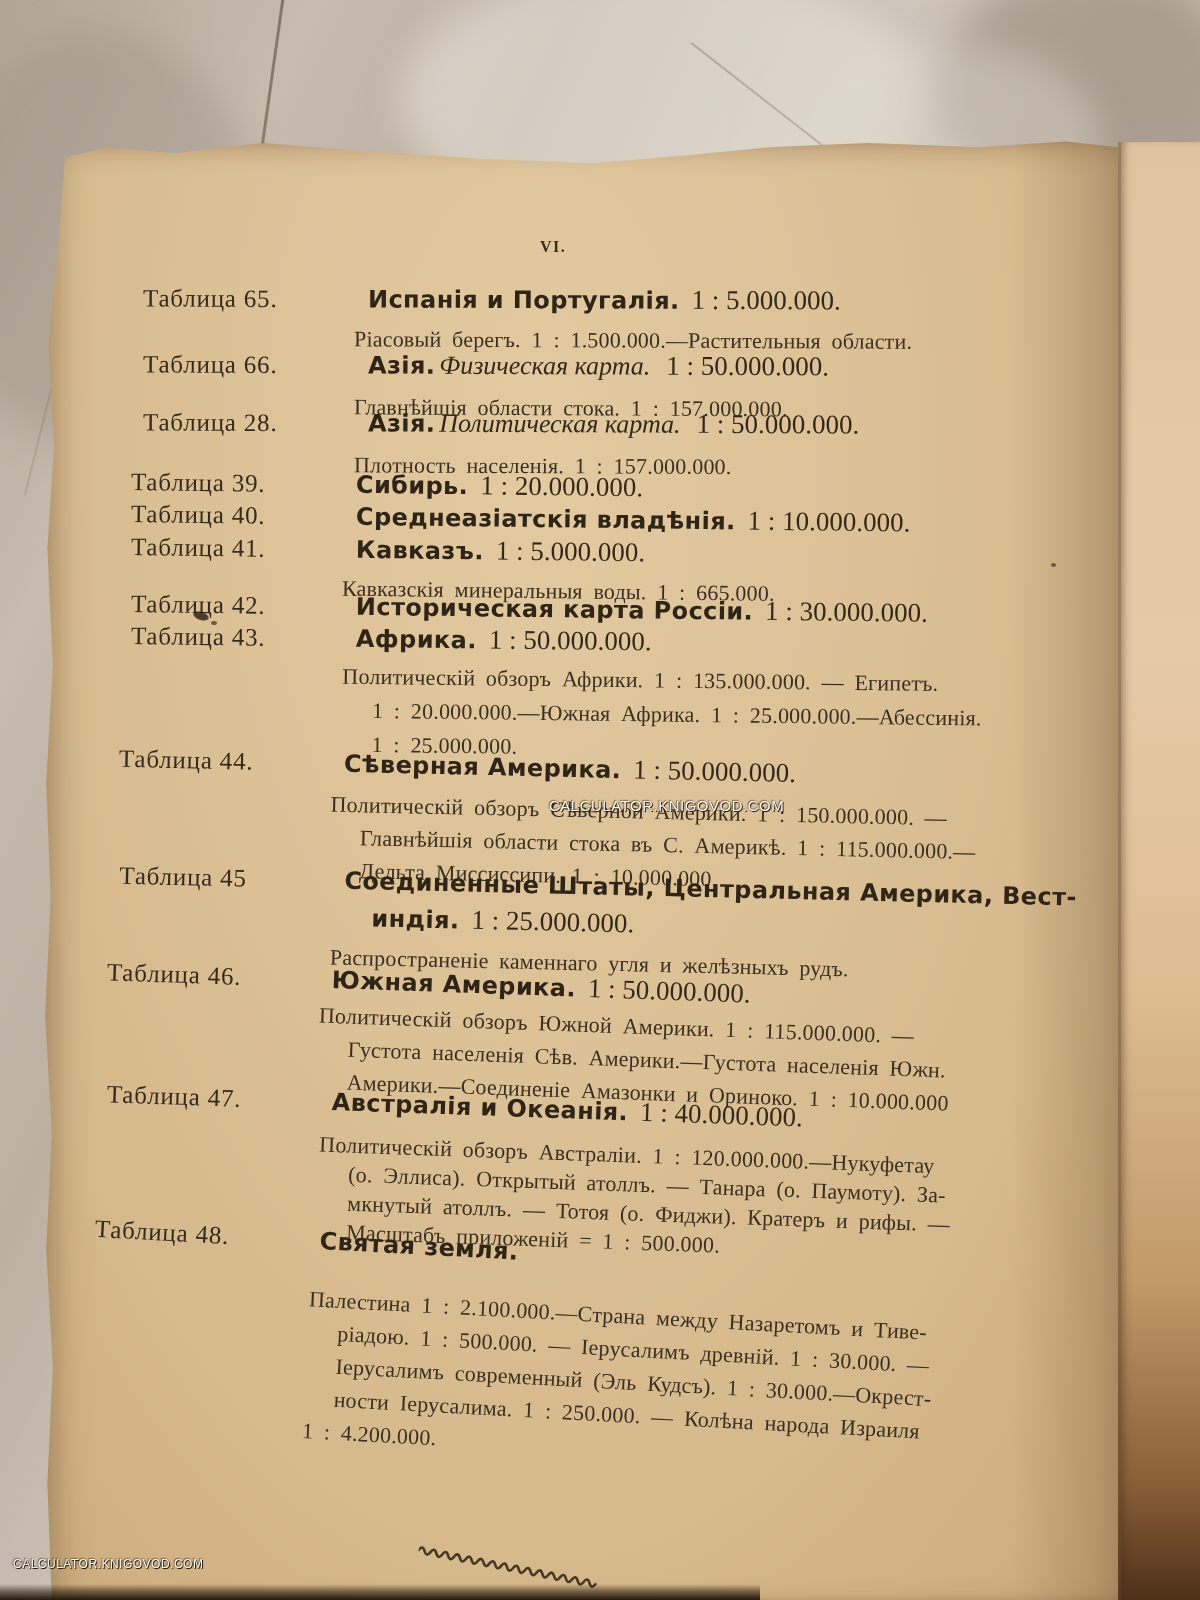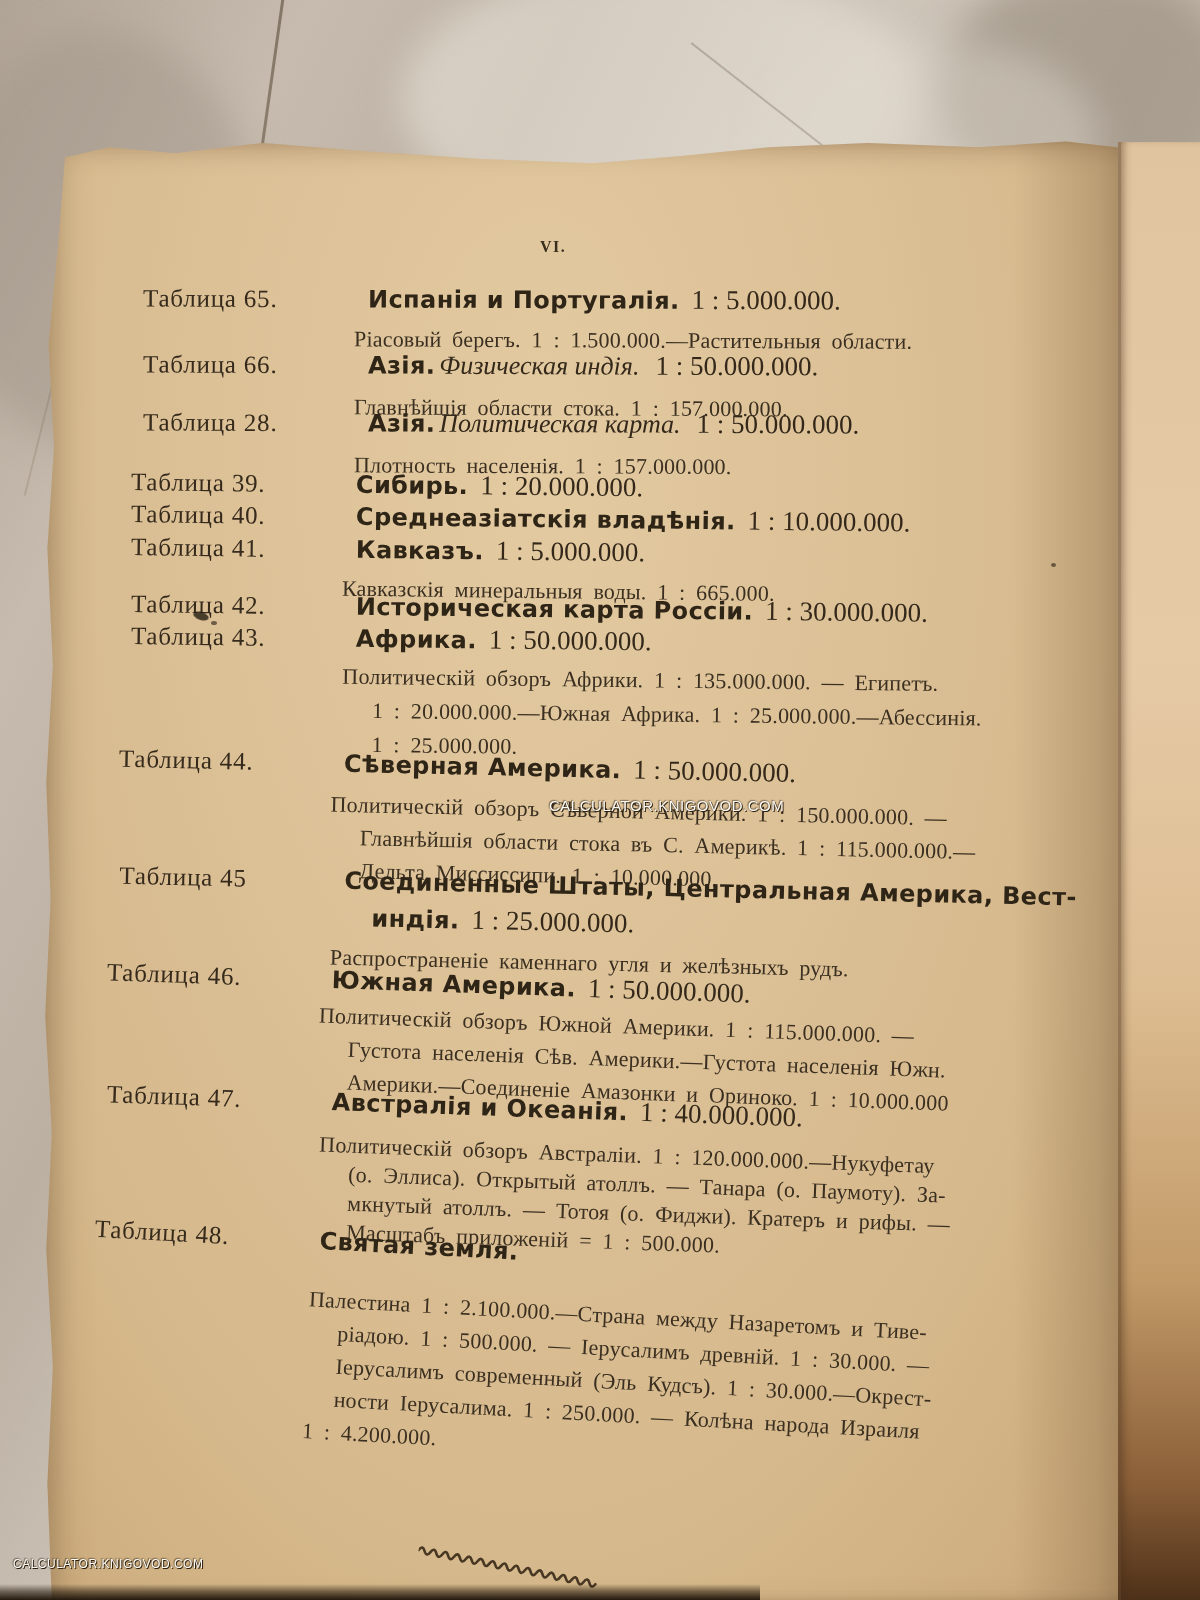--- a/index.html
+++ b/index.html
@@ -87,21 +87,21 @@
       </div>
       <div class="row t0" style="top:181px">
         <span class="lbl"></span>
         <div class="subtext">
           <div>Ріасовый берегъ. 1 : 1.500.000.—Растительныя области.</div>
         </div>
       </div>
 
       <div class="row t0" style="top:208px">
         <span class="lbl">Таблица 66.</span>
-        <span class="ttl"><b>Азія.</b><i class="it">Физическая индія.</i><span class="scale">1 : 50.000.000.</span></span>
+        <span class="ttl"><b>Азія.</b><i class="it">Физическая карта.</i><span class="scale">1 : 50.000.000.</span></span>
       </div>
       <div class="row t0" style="top:249px">
         <span class="lbl"></span>
         <div class="subtext">
           <div>Главнѣйшія области стока. 1 : 157.000.000.</div>
         </div>
       </div>
 
       <div class="row t0" style="top:266px">
         <span class="lbl">Таблица 28.</span>

